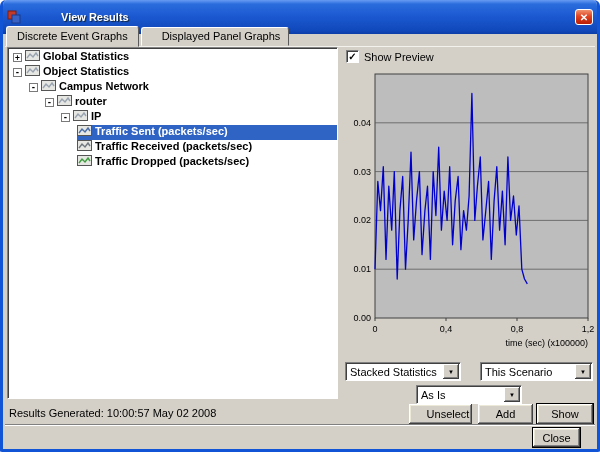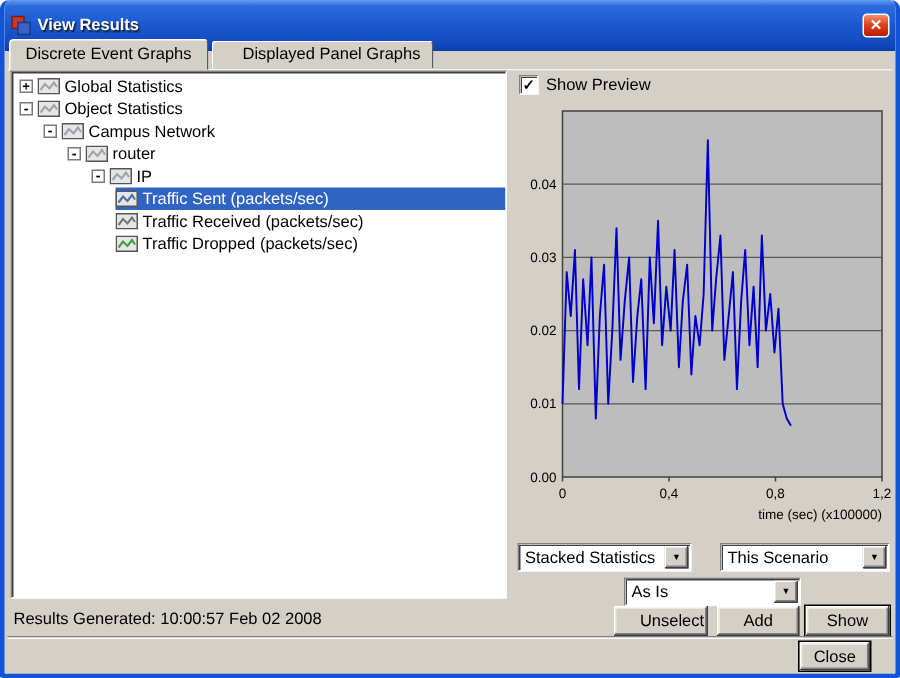--- a/index.html
+++ b/index.html
@@ -1,35 +1,35 @@
 <!DOCTYPE html>
 <html><head>
 <meta charset="utf-8">
 <style>
   html,body{margin:0;padding:0;background:#fff;font-family:"Liberation Sans",sans-serif;}
   *{box-sizing:border-box;}
   .window{position:relative;width:600px;height:452px;background:#d4d0c8;border:3px solid #1254d6;border-top:none;border-radius:6px 6px 2px 2px;overflow:hidden;}
   .titlebar{position:absolute;top:0;left:0;right:0;height:34px;border-radius:4px 4px 0 0;
     background:linear-gradient(180deg,#679bf2 0%,#2a6cdd 12%,#1c5ad2 45%,#1048ba 90%,#0c3da8 100%);
-    display:flex;align-items:center;padding:12px 4px;color:#fff;}
+    display:flex;align-items:center;padding:12px 4px;color:#fff;gap:36px;}
   .title-text{font-size:11px;font-weight:bold;margin-left:4px;flex:1;text-shadow:1px 1px 1px #123;}
   .btn-close-win{width:18px;height:16px;border-radius:3px;border:1px solid #fff;
     background:linear-gradient(180deg,#f0926e 0%,#df4321 45%,#b91d05 100%);
     color:#fff;font-size:10px;font-weight:bold;display:flex;align-items:center;justify-content:center;cursor:default;}
   .tabstrip{position:absolute;top:26px;left:3px;right:0;height:20px;display:flex;align-items:flex-end;}
   .tab{font-size:11px;background:#d4d0c8;border:1px solid;border-color:#fff #5a5a5a #d4d0c8 #fff;
     border-radius:3px 3px 0 0;padding:2px 8px 3px 20px;margin-right:2px;position:relative;}
   .tab.active{z-index:2;padding:3px 10px 4px 10px;margin-bottom:-1px;}
   .tab-baseline{position:absolute;top:46px;left:2px;right:2px;border-top:1px solid #f4f2ec;}
   .sunken{border:1px solid;border-color:#808080 #fff #fff #808080;box-shadow:inset 1px 1px 0 #404040;background:#fff;}
   .tree-panel{position:absolute;left:4px;top:47px;width:331px;height:352px;overflow:hidden;padding:2px 0;}
   .tree-row{display:flex;align-items:center;height:15px;font-size:11px;white-space:nowrap;}
   .expand-box{width:9px;height:9px;border:1px solid #7a7a7a;background:#fff;flex:0 0 9px;
     font:bold 8px/7px "DejaVu Sans Mono",monospace;text-align:center;color:#000;margin-right:3px;}
-  .node-wrap{display:flex;align-items:center;flex:1;height:15px;}
+  .node-wrap{display:flex;flex:1;height:15px;font-weight:bold;}
   .node-wrap.selected{background:#2f64c4;color:#fff;}
   .node-icon{width:15px;height:11px;margin-right:3px;flex:0 0 15px;display:inline-block;}
   .node-label{padding-right:4px;}
   .preview-check{position:absolute;left:343px;top:50px;display:flex;align-items:center;font-size:11px;}
   .cb{width:13px;height:13px;background:#fff;border:1px solid;border-color:#808080 #fff #fff #808080;
     box-shadow:inset 1px 1px 0 #404040;display:flex;align-items:center;justify-content:center;
     font-size:10px;font-weight:bold;color:#000;margin-right:5px;}
   .chart-box{position:absolute;left:342px;top:66px;width:250px;height:293px;}
   .combo{position:absolute;height:19px;display:flex;align-items:center;background:#fff;
     border:1px solid;border-color:#808080 #fff #fff #808080;box-shadow:inset 1px 1px 0 #404040;}
@@ -191,28 +191,28 @@
     <span class="arrow">
         <span>▼</span>
       </span>
   </div>
   <div class="combo" style="left:477px;top:362px;width:113px;">
     <span class="val">This Scenario</span>
     <span class="arrow">
         <span>▼</span>
       </span>
   </div>
-  <div class="combo" style="left:413px;top:385px;width:118px;">
+  <div class="combo" style="left:413px;top:385px;width:106px;">
     <span class="val">As Is</span>
     <span class="arrow">
         <span>▼</span>
       </span>
   </div>
 
   <div class="btn" style="left:406px;top:404px;width:63px;padding-left:15px;">Unselect</div>
   <div class="btn" style="left:475px;top:404px;width:55px;">Add</div>
   <div class="btn default" style="left:534px;top:404px;width:56px;">Show</div>
 
-  <div class="status-text">Results Generated: 10:00:57 Feb 02 2008</div>
+  <div class="status-text">Results Generated: 10:00:57 May 02 2008</div>
   <div class="separator"></div>
   <div class="btn default" style="left:530px;top:428px;width:47px;height:19px;">Close</div>
 
 </div>
 
 </body></html>

